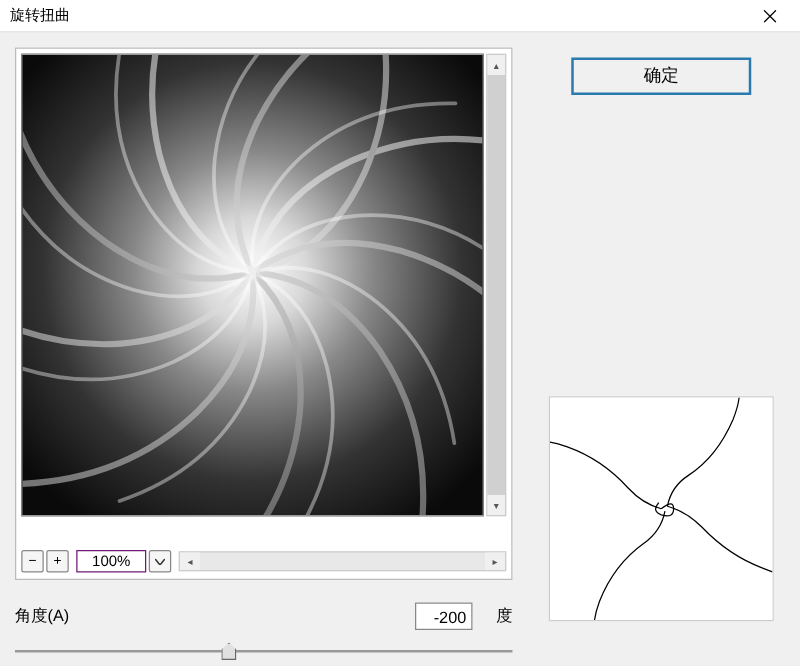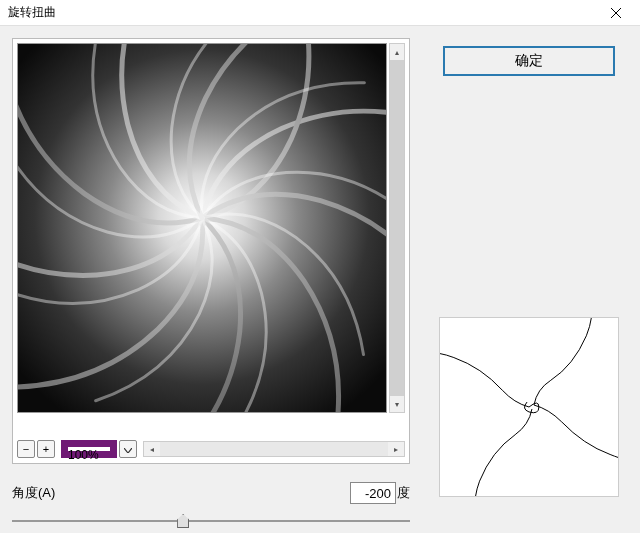--- a/index.html
+++ b/index.html
@@ -87,23 +87,23 @@
       display: flex;
       align-items: center;
       justify-content: center;
       font-size: 11px;
       cursor: pointer;
       border-radius: 2px;
     }
     .zoom-value {
       width: 56px;
       height: 18px;
-      border: 7px solid #701a75;
-      background: #fff;
-      text-align: left;
+      border: 1px solid #701a75;
+      background: #fff;
+      text-align: center;
       line-height: 16px;
       font-size: 12px;
       margin-left: 4px;
     }
     .hscroll {
       flex: 1;
       height: 16px;
       background: #e8e8e8;
       border: 1px solid #ccc;
       display: flex;
@@ -119,21 +119,21 @@
       font-size: 8px;
       color: #555;
       cursor: pointer;
       background: #f0f0f0;
     }
     .hscroll .track { flex: 1; background: #d0d0d0; }
     .angle-row {
       margin-top: 18px;
       display: flex;
       align-items: center;
-      gap: 1px;
+      gap: 19px;
     }
     .angle-label { font-size: 13px; color: #000; }
     .angle-spacer { flex: 1; }
     .angle-input {
       width: 46px;
       height: 22px;
       border: 1px solid #888;
       background: #fff;
       text-align: right;
       padding: 0 4px;
@@ -162,21 +162,21 @@
       clip-path: polygon(50% 0, 100% 40%, 100% 100%, 0 100%, 0 40%);
     }
     .right-col {
       flex: 1;
       display: flex;
       flex-direction: column;
       align-items: center;
       padding-top: 8px;
     }
     .dlg-btn {
-      width: 172px;
+      width: 144px;
       height: 30px;
       background: #f0f0f0;
       border: 1px solid #aaa;
       font-size: 14px;
       cursor: pointer;
       margin-bottom: 10px;
       display: flex;
       align-items: center;
       justify-content: center;
       font-family: Liberation Mono, monospace;

